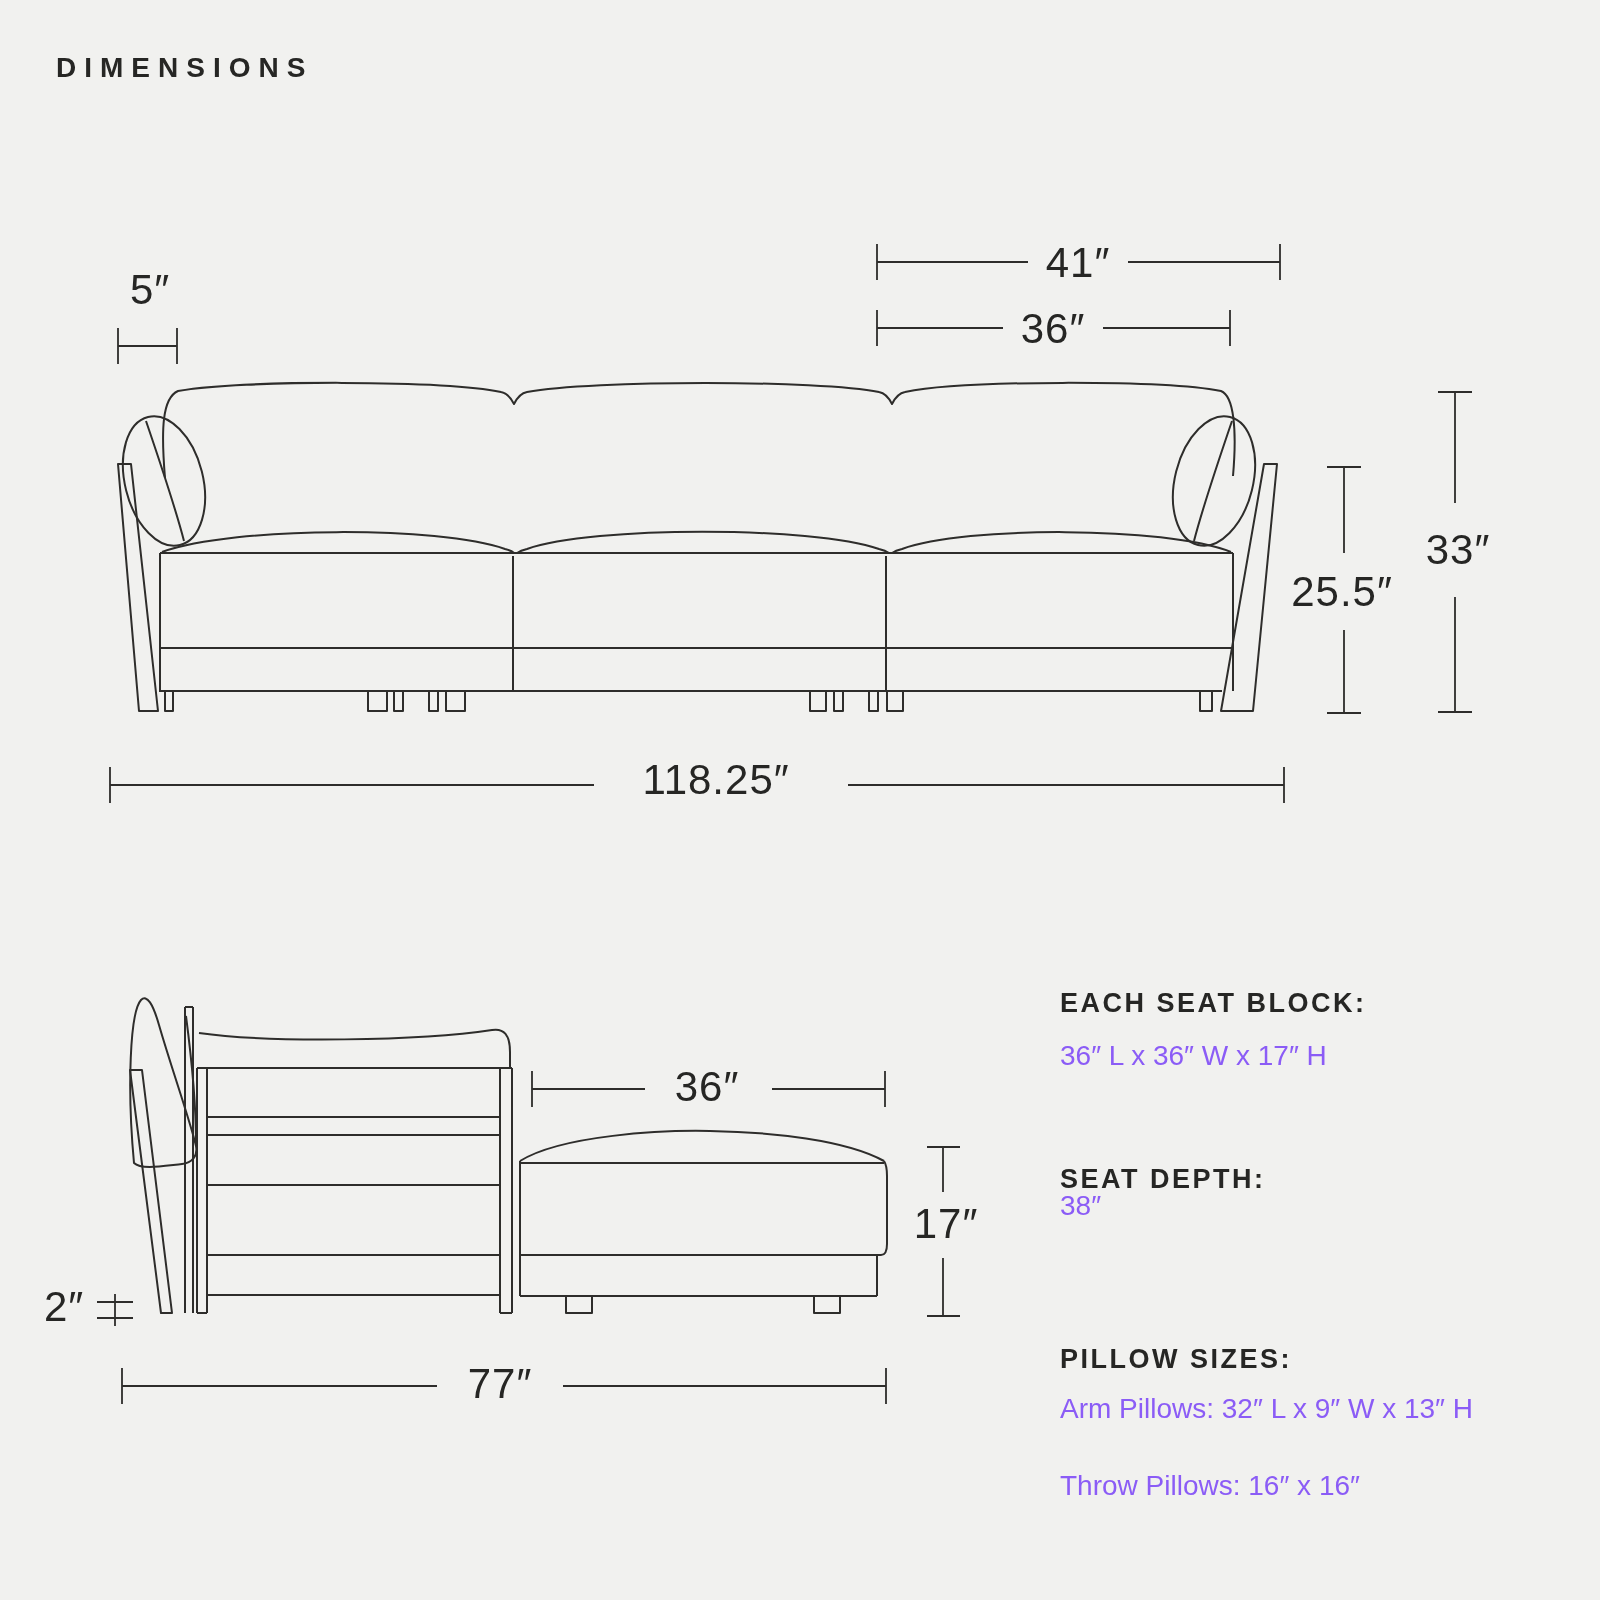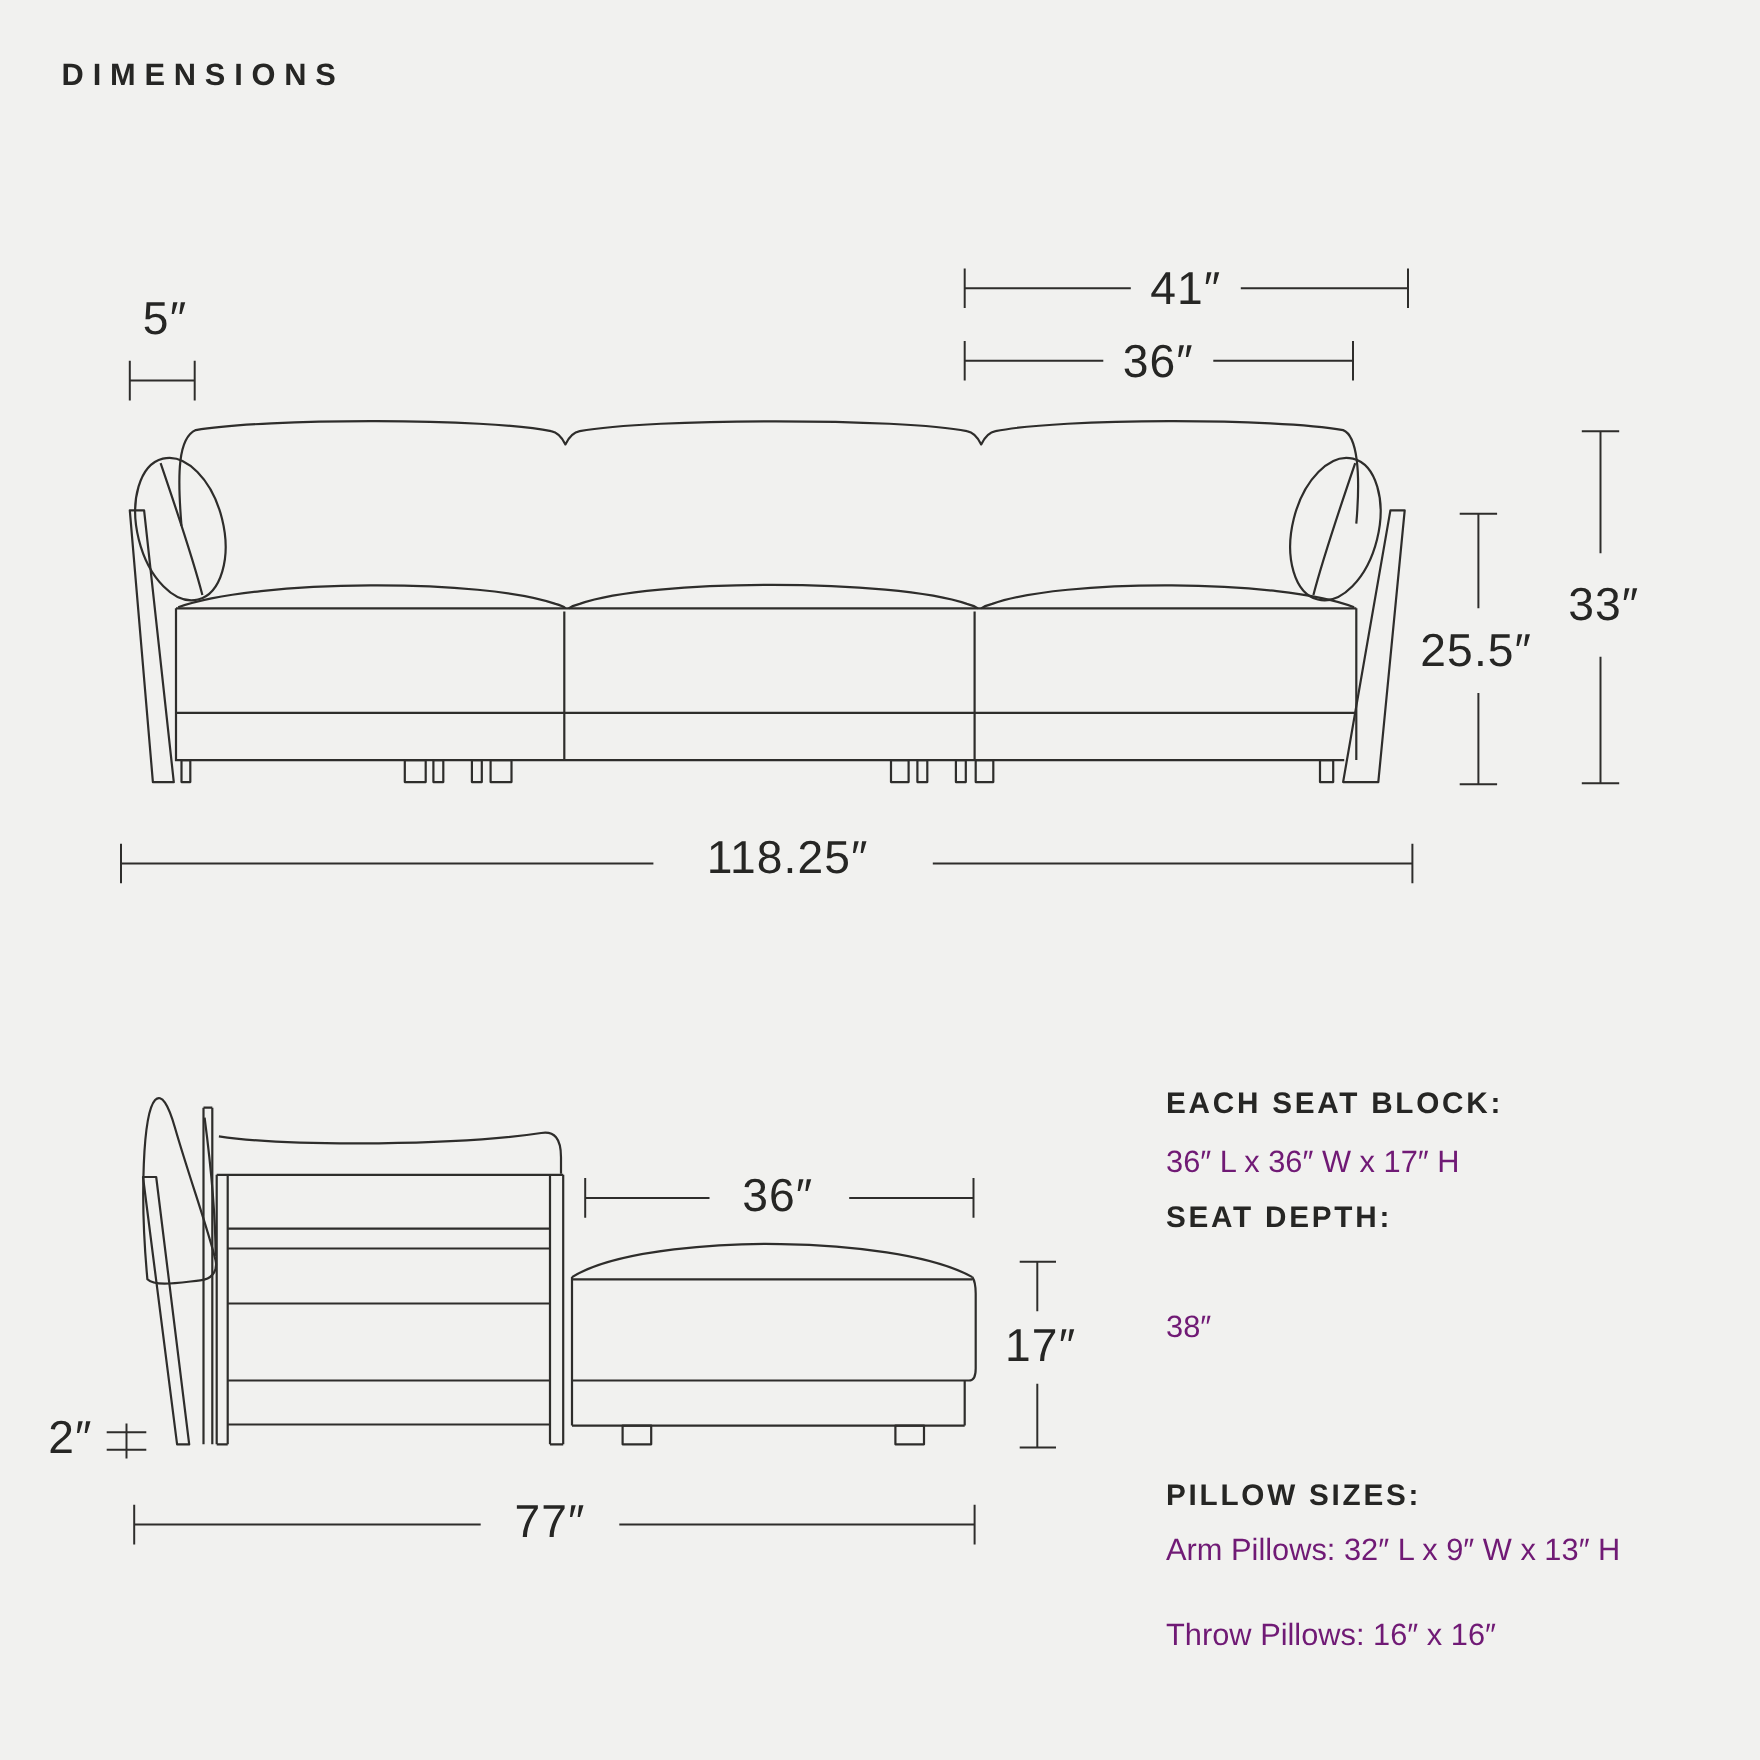--- a/index.html
+++ b/index.html
@@ -22,21 +22,21 @@
     text-anchor:middle;dominant-baseline:central;
     font-family:"Liberation Sans", sans-serif;
   }
   
   .page-title{
     position:absolute;left:56px;top:52px;
     font-size:28px;font-weight:700;letter-spacing:8px;text-align:right;
   }
   .spec{position:absolute;left:1060px;white-space:nowrap;text-align:center;}
   .spec-h{font-size:27px;font-weight:700;letter-spacing:2.5px;}
-  .spec-v{font-size:28px;font-weight:400;color:#701a75;}
+  .spec-v{font-size:28px;font-weight:400;color:#8b5cf6;}
 </style>
 </head>
 <body>
 
 <div class="canvas">
 
   <div class="page-title">DIMENSIONS</div>
 
   <svg width="1600" height="1600" viewBox="0 0 1600 1600">
 
@@ -132,20 +132,20 @@
       <text x="64" y="1306">2″</text>
 
       <path d="M122,1368 V1404 M886,1368 V1404 M122,1386 H437 M563,1386 H886"></path>
       <text x="500" y="1383">77″</text>
     </g>
   </svg>
 
   <div class="spec spec-h" style="top:988px">EACH SEAT BLOCK:</div>
   <div class="spec spec-v" style="top:1040px">36″ L x 36″ W x 17″ H</div>
 
-  <div class="spec spec-h" style="top:1091px">SEAT DEPTH:</div>
+  <div class="spec spec-h" style="top:1164px">SEAT DEPTH:</div>
   <div class="spec spec-v" style="top:1190px">38″</div>
 
   <div class="spec spec-h" style="top:1344px">PILLOW SIZES:</div>
   <div class="spec spec-v" style="top:1393px">Arm Pillows: 32″ L x 9″ W x 13″ H</div>
   <div class="spec spec-v" style="top:1470px">Throw Pillows: 16″ x 16″</div>
 
 </div>
 
 </body></html>

